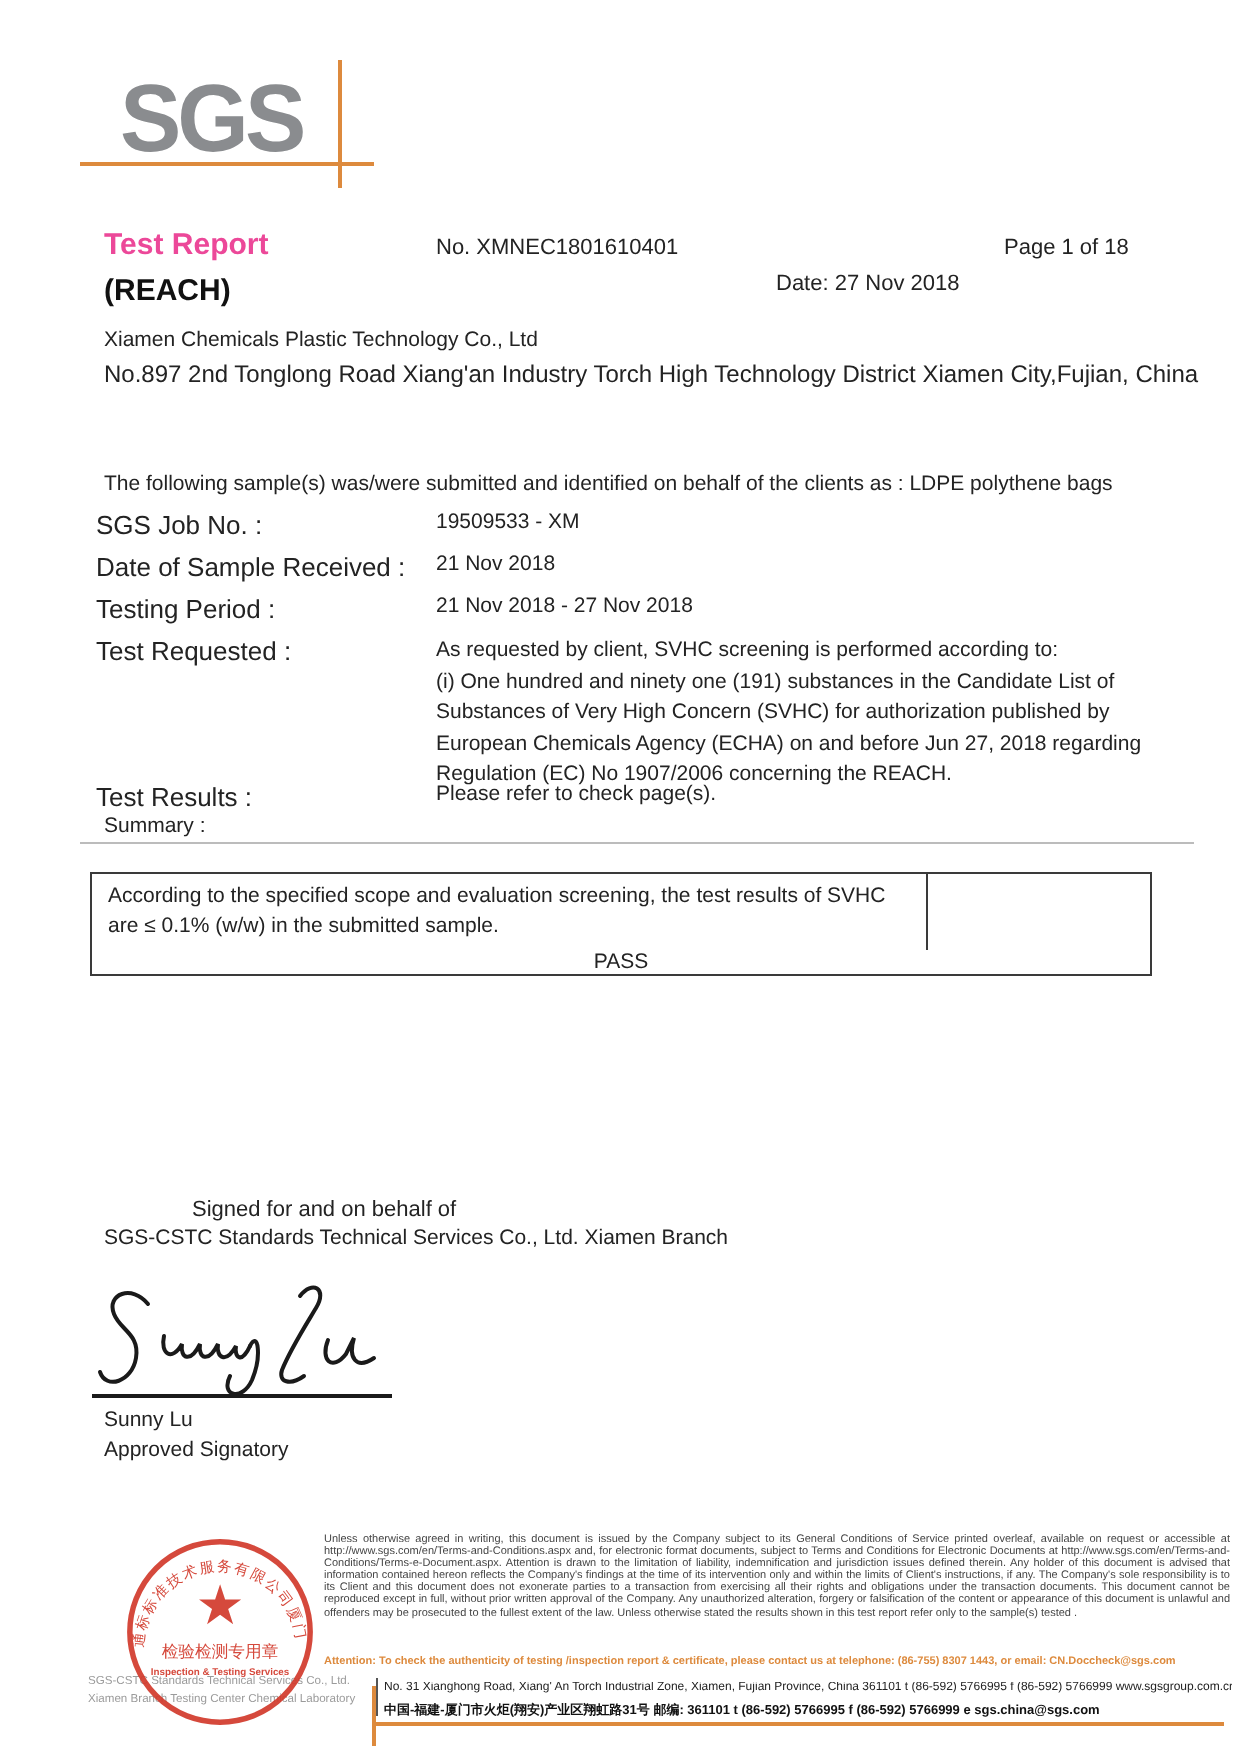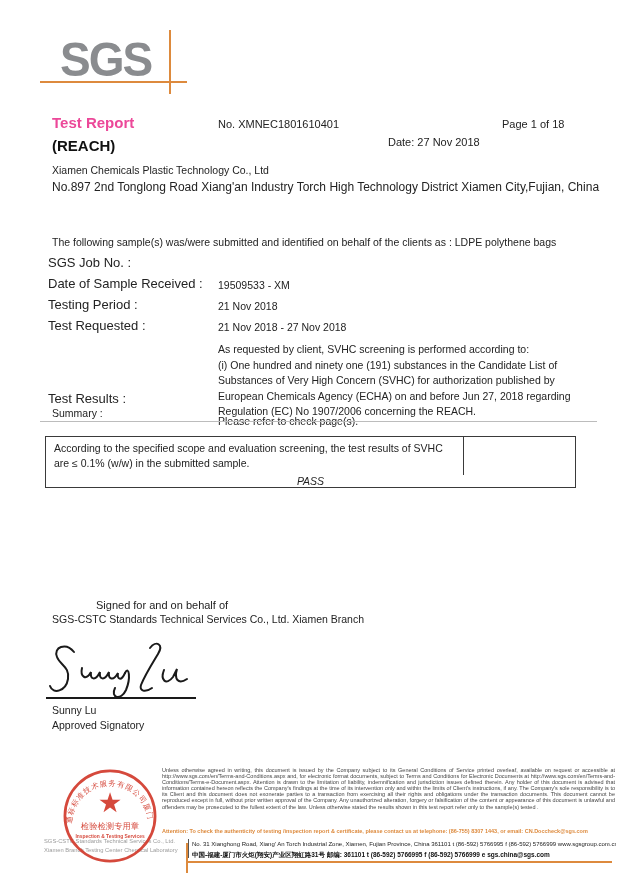--- a/index.html
+++ b/index.html
@@ -22,30 +22,30 @@
   .report-no{ left:218px; top:118px; font-size:11px; }
   .date     { left:388px; top:118px; font-size:11px;margin-top:18px; }
   .page-info{ left:502px; top:118px; font-size:11px; }
 
   .client-name    { left:52px; top:164px; font-size:10.5px; }
   .client-address { left:52px; top:180px; font-size:12px; }
 
   .intro { left:52px; top:236px; font-size:10.5px; width:540px; }
 
   .row-label { left:48px;  font-size:13px; width:165px; }
-  .row-value { left:218px; font-size:10.5px; width:378px;margin-top:24px; }
+  .row-value { left:218px; font-size:10.5px; width:378px; }
   .pre { white-space:pre-line; line-height:15.5px; }
 
   .summary-label  { left:52px; top:407px; font-size:10.5px;text-align:right; }
   .summary-divider{ left:40px; top:421px; width:557px; height:1px; background:#bcbcbc; }
   .summary-table  { left:45px; top:436px; width:531px; display:flex; border:1.5px solid #3a3a3a;flex-direction:column; }
   .summary-cell-left  { width:418px; border-right:1.5px solid #3a3a3a; padding:4px 8px;
                         font-size:10.5px; line-height:15px; }
   .summary-cell-right { flex:1; display:flex; align-items:center; justify-content:center;
-                        font-size:10.5px;font-style:italic; }
+                        font-size:10.5px; }
 
   .sig-line1 { left:52px; top:599px; font-size:11px;margin-left:44px; }
   .sig-line2 { left:52px; top:613px; font-size:10.5px; }
   .sig-svg   { left:46px; top:640px; }
   .sig-rule  { left:46px; top:697px; width:150px; height:2px; background:#1a1a1a; }
   .sig-name  { left:52px; top:704px; font-size:10.5px; }
   .sig-title { left:52px; top:719px; font-size:10.5px; }
 
   
   .lab-lines { left:44px; top:837px; font-size:5.8px; line-height:9px; color:#9b9b9b; width:150px; }

